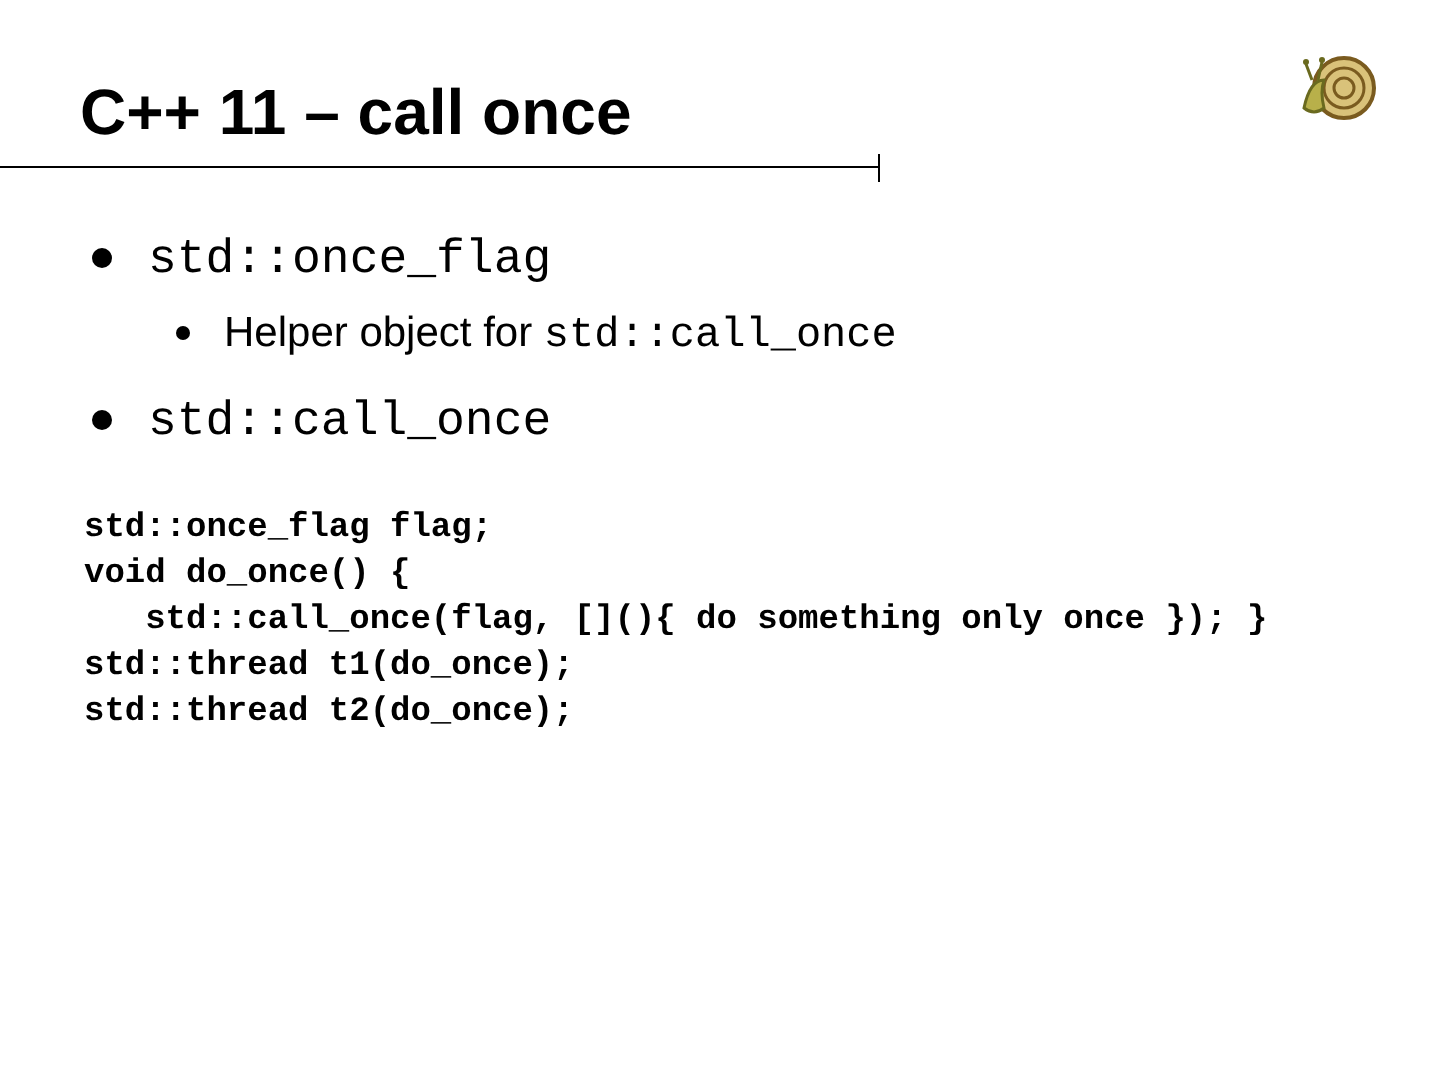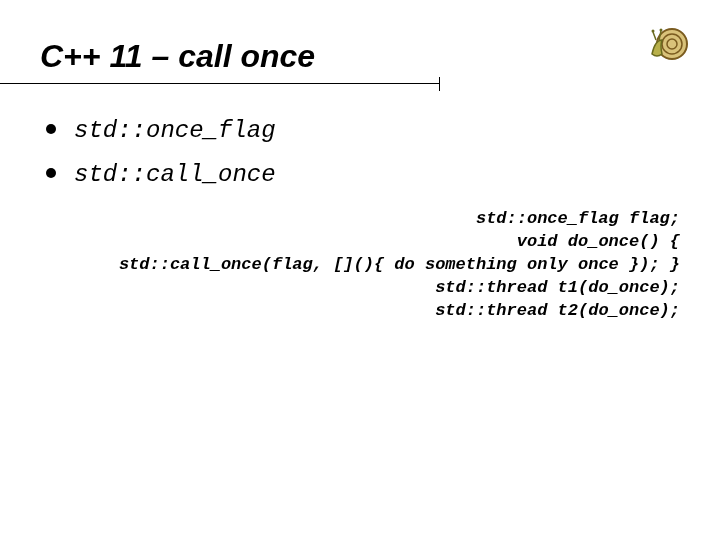--- a/index.html
+++ b/index.html
@@ -11,21 +11,20 @@
     font-family: Arial, Helvetica, sans-serif;
     color: #000;
     overflow: hidden;
   }
   .slide {
     position: relative;
     width: 720px;
     height: 540px;
     box-sizing: border-box;
     padding: 38px 40px 20px 40px;
-    font-style: italic;
   }
   .decor {
     position: absolute;
     top: 18px;
     right: 28px;
     width: 48px;
     height: 48px;
   }
   .title {
     font-size: 32px;
@@ -97,23 +96,22 @@
   }
   .mono {
     font-family: "Courier New", Courier, monospace;
     margin-top: 24px;
   }
   .codeblock {
     font-family: "Courier New", Courier, monospace;
     font-size: 17px;
     line-height: 1.35;
     white-space: pre;
-    margin: 16px 0 0 2px;
+    margin: 26px 0 0 2px;
     font-weight: bold;
-    text-align: right;
   }
 </style>
 </head>
 <body>
 
 <div class="slide">
 
   <div class="decor">
     <svg viewBox="0 0 48 48">
       <circle cx="28" cy="26" r="15" fill="#d9c27a" stroke="#7a5b1f" stroke-width="2"></circle>
@@ -128,20 +126,25 @@
 
   <h1 class="title">C++ 11 – call once</h1>
   <div class="title-rule-wrap">
     <div class="title-rule"></div>
     <div class="title-tick"></div>
   </div>
 
   <ul class="outer">
     <li>
       <span class="mono">std::once_flag</span>
+      <ul class="inner">
+        <li>
+          <span>Helper object for </span><span class="mono">std::call_once</span>
+        </li>
+      </ul>
     </li>
     <li>
       <span class="mono">std::call_once</span>
     </li>
   </ul>
 
   <div class="codeblock">std::once_flag flag;
 void do_once() {
    std::call_once(flag, [](){ do something only once }); }
 std::thread t1(do_once);

